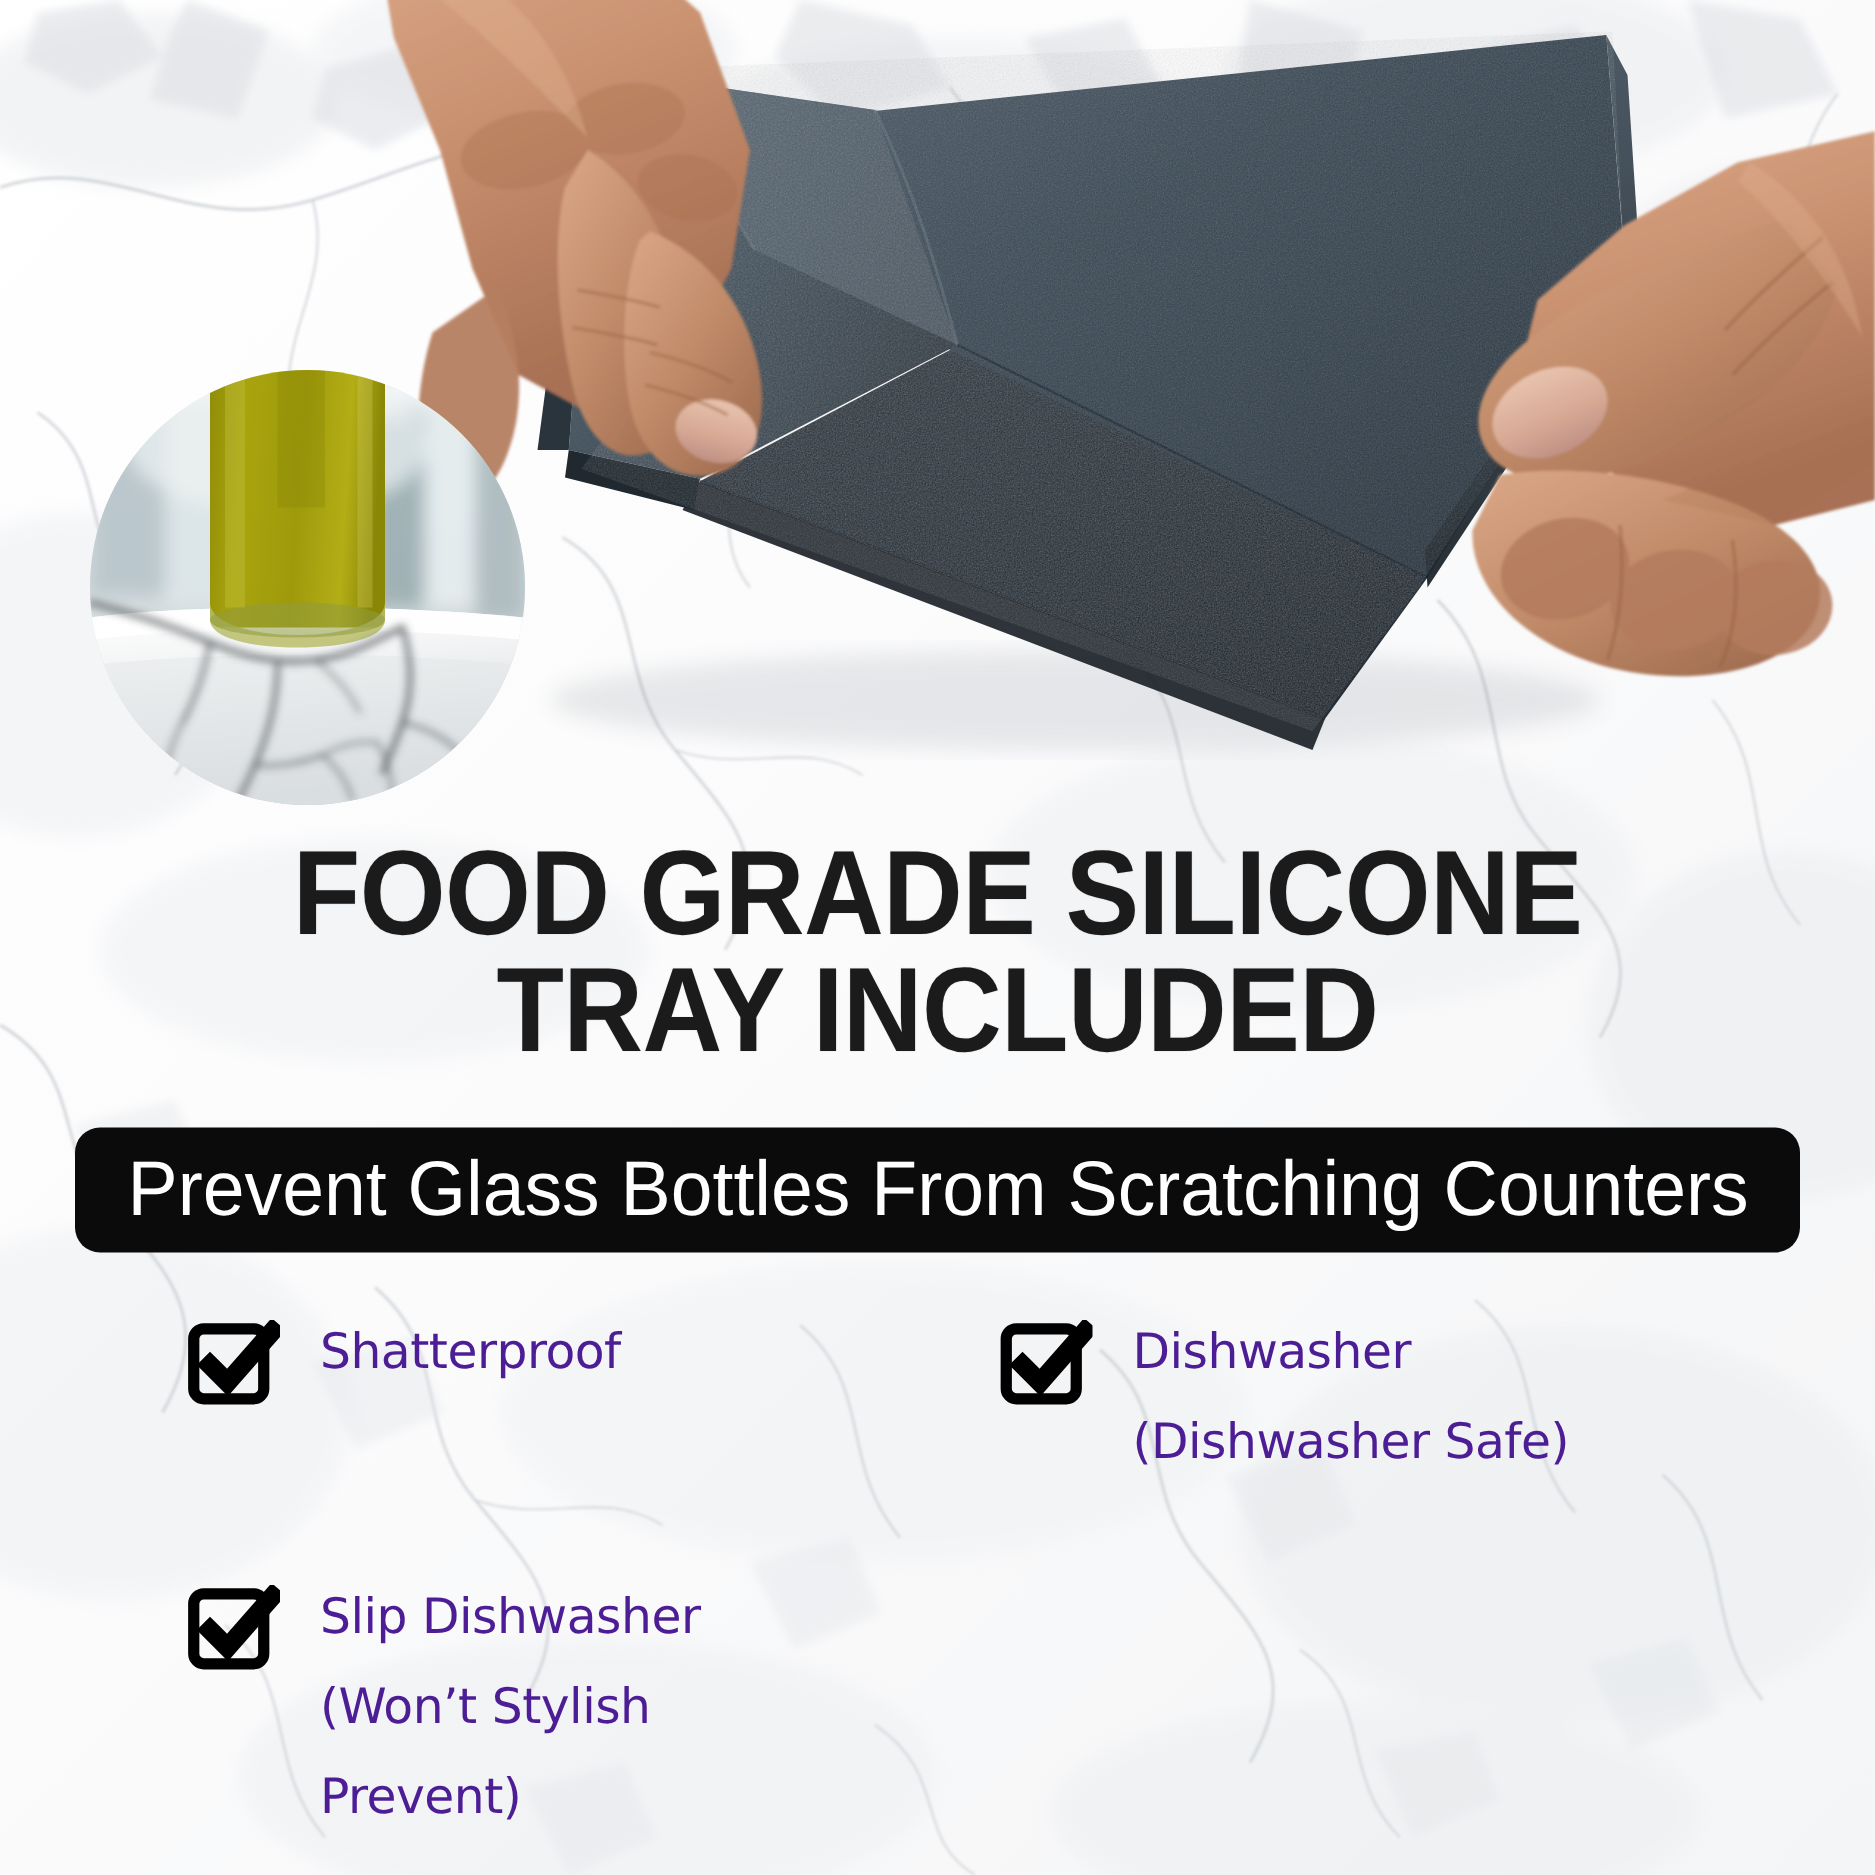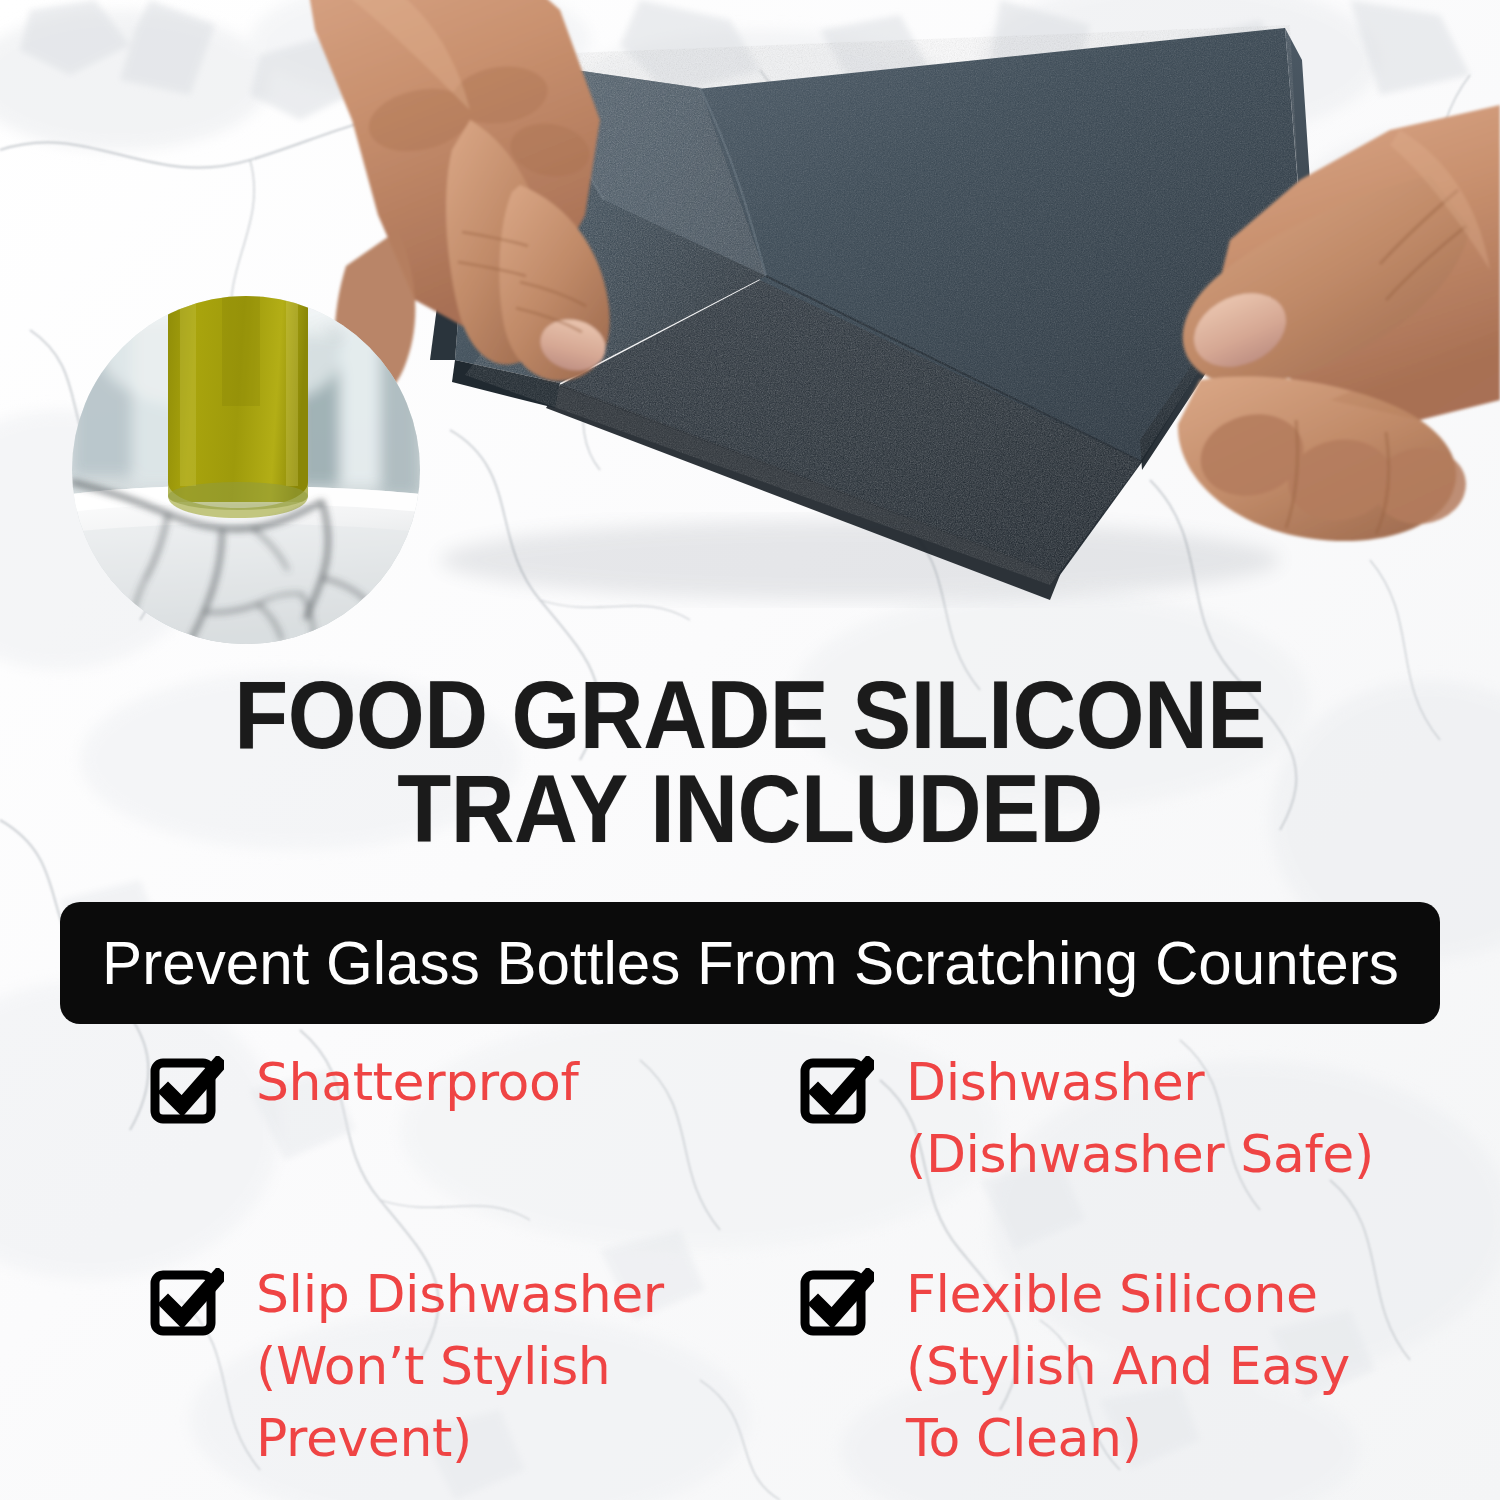--- a/index.html
+++ b/index.html
@@ -55,21 +55,21 @@
     transform:scaleX(0.92);
     transform-origin:center top;
     text-shadow:0 0 1px rgba(0,0,0,.25);
   }
   #headline .hl{ display:block; white-space:nowrap; }
 
   
   #banner{
     position:absolute;
     left:60px; top:902px;
-    width:1380px; height:122px;
+    width:1380px; height:100px;
     background:#0b0b0b;
     border-radius:20px;
     z-index:5;
     display:flex; align-items:center; justify-content:center;
   }
   #banner-text{
     color:#ffffff;
     font-family:"Liberation Sans Narrow","Liberation Sans",sans-serif;
     font-size:62px;
     line-height:62px;
@@ -87,22 +87,22 @@
     display:grid;
     grid-template-columns:650px 650px;
     grid-template-rows:212px auto;
     column-gap:0px;
     padding-left:150px;
   }
   .benefit{ display:flex; align-items:flex-start; }
   .benefit .cb{ flex:0 0 auto; margin-top:10px; }
   .benefit .txt{
     margin-left:32px;
-    color:#ef4444;
-    font-size:52px;
+    color:#4c1d95;
+    font-size:39px;
     line-height:72px;
     font-weight:400;
     letter-spacing:-0.4px;
     font-family:"DejaVu Sans","Liberation Sans",sans-serif;
   }
   .benefit .txt .ln{ display:block; white-space:nowrap; }
 
   
   .checkbox-icon{ display:block; width:74px; height:74px; }
 </style>
@@ -482,27 +482,14 @@
         <path d="M18 36 L32 50 L68 9" fill="none" stroke="#000" stroke-width="15" stroke-linecap="square" stroke-linejoin="miter"></path>
       </svg>
     </span>
     <span class="txt">
       <span class="ln">Slip Dishwasher</span>
       <span class="ln">(Won’t Stylish</span>
       <span class="ln">Prevent)</span>
     </span>
   </div>
 
-  <div class="benefit">
-    <span class="cb">
-      <svg class="checkbox-icon" viewBox="0 0 74 74">
-        <rect x="5" y="7" width="56" height="56" rx="8" ry="8" fill="none" stroke="#000" stroke-width="9"></rect>
-        <path d="M18 36 L32 50 L68 9" fill="none" stroke="#000" stroke-width="15" stroke-linecap="square" stroke-linejoin="miter"></path>
-      </svg>
-    </span>
-    <span class="txt">
-      <span class="ln">Flexible Silicone</span>
-      <span class="ln">(Stylish And Easy</span>
-      <span class="ln">To Clean)</span>
-    </span>
-  </div>
 
 </div>
 
 </body></html>

